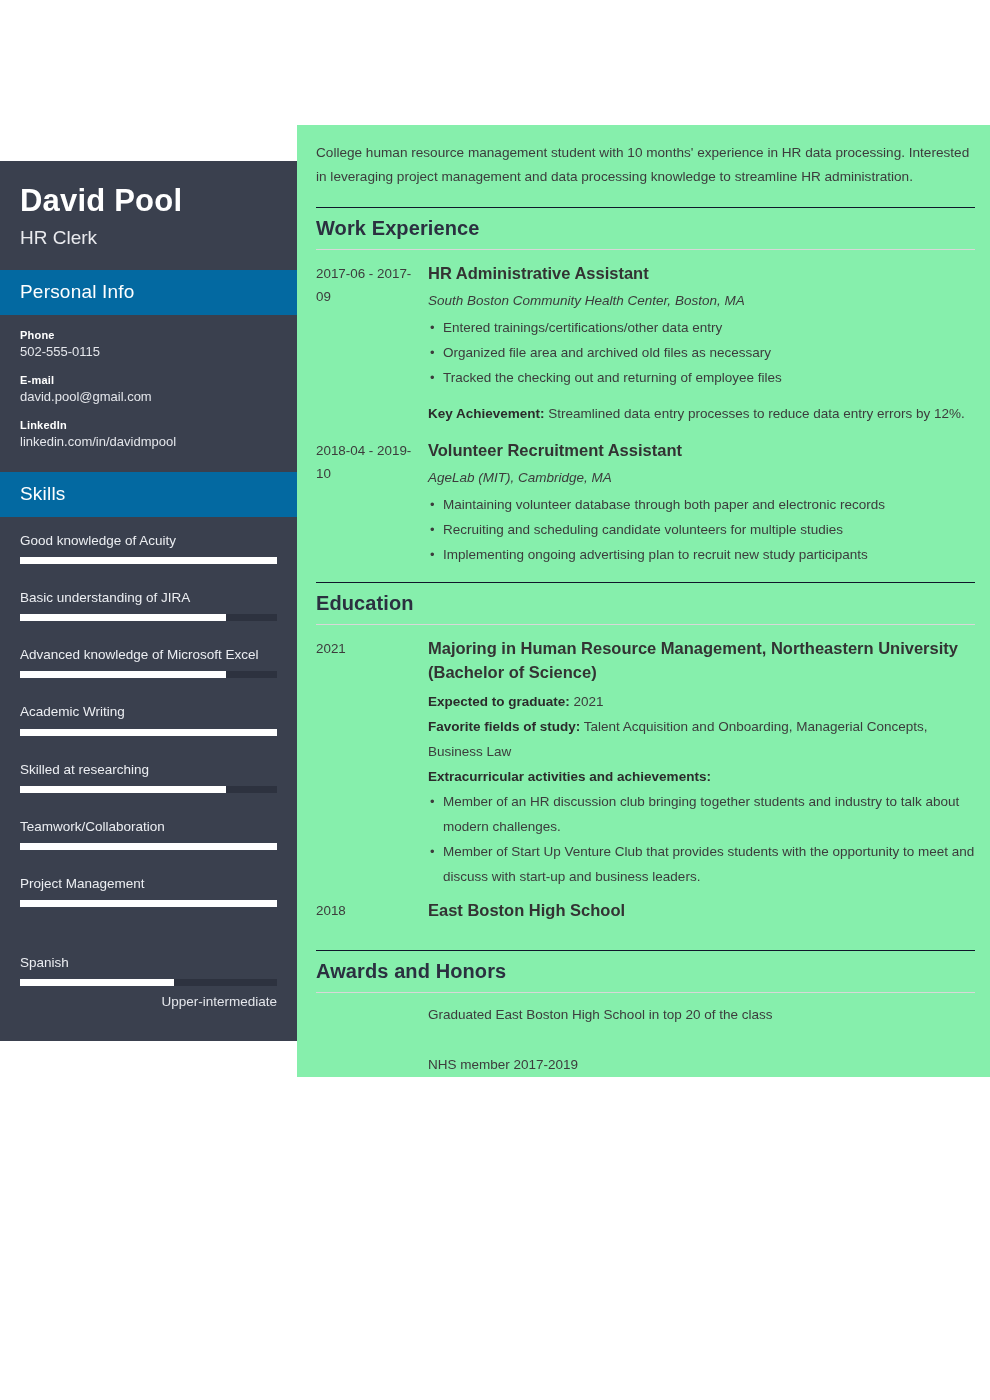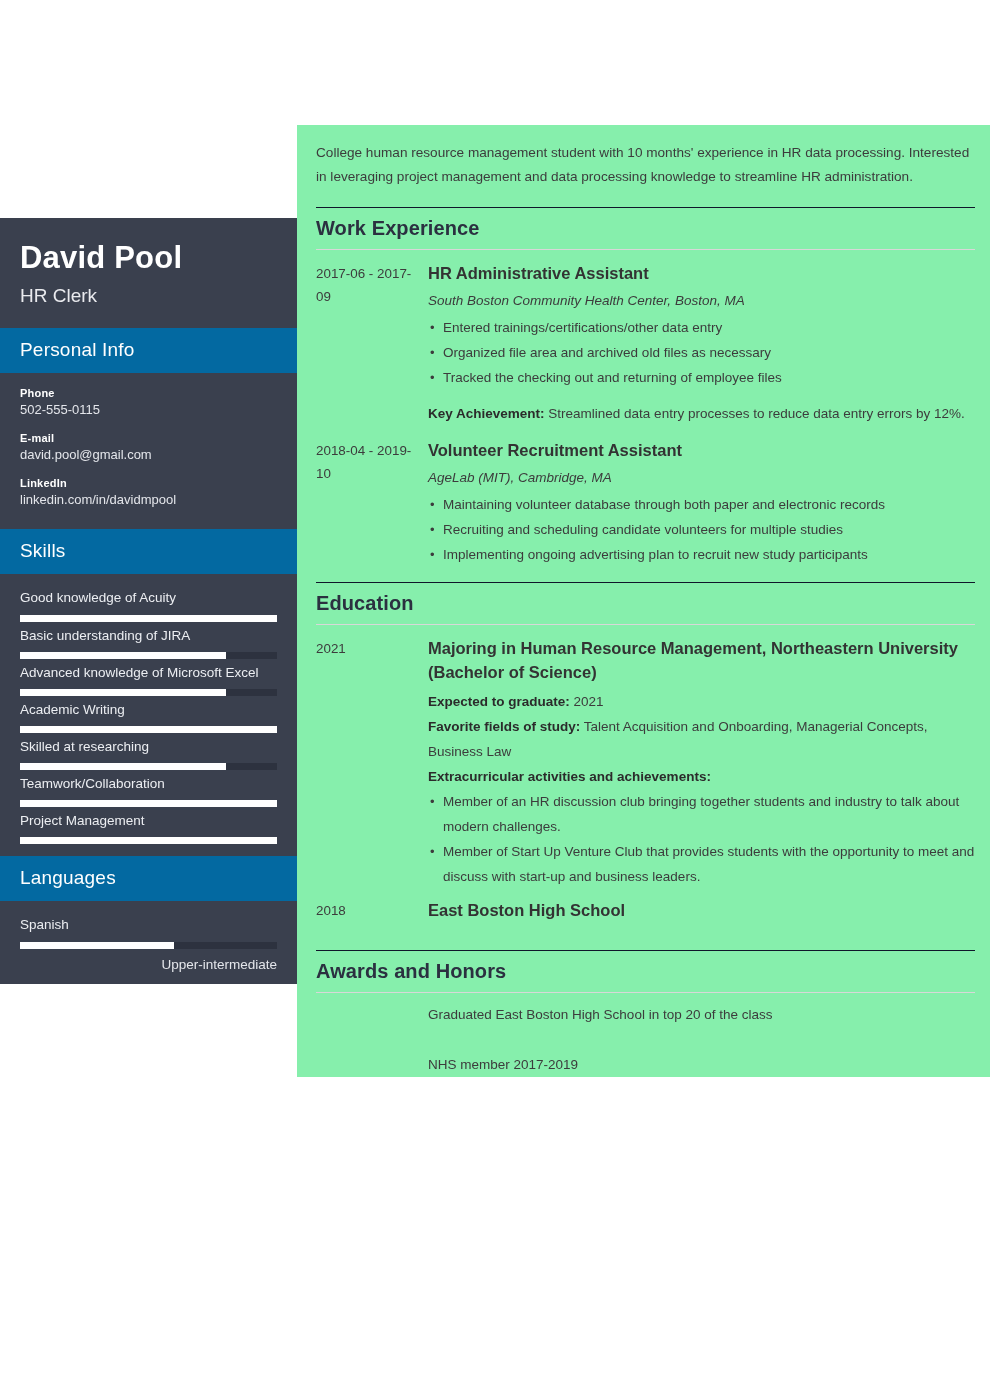--- a/index.html
+++ b/index.html
@@ -69,21 +69,21 @@
     letter-spacing: 0.2px;
   }
   .info-value {
     font-size: 13px;
     color: #e4e6eb;
     line-height: 1.3;
     word-break: break-word;
   }
 
   .skill-item {
-    margin-bottom: 4px;
+    margin-bottom: 24px;
   }
   .skill-name {
     font-size: 13.5px;
     color: #eceef2;
     line-height: 1.42;
     margin-bottom: 7px;
   }
   .bar-track {
     height: 7px;
     background: #2d323f;
@@ -269,21 +269,20 @@
         </div>
       </div>
       <div class="skill-item">
         <div class="skill-name">Project Management</div>
         <div class="bar-track">
           <div class="bar-fill" style="width: 100%;"></div>
         </div>
       </div>
     </div>
 
-    <div class="side-head">Languages</div>
     <div class="side-body">
       <div class="skill-item">
         <div class="skill-name">Spanish</div>
         <div class="bar-track">
           <div class="bar-fill" style="width: 60%;"></div>
         </div>
         <div class="lang-level">Upper-intermediate</div>
       </div>
     </div>
 

